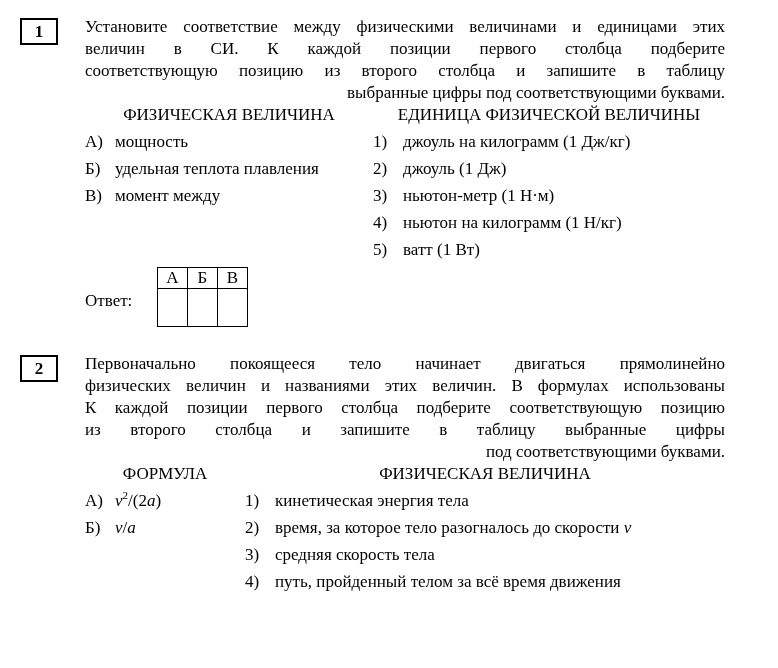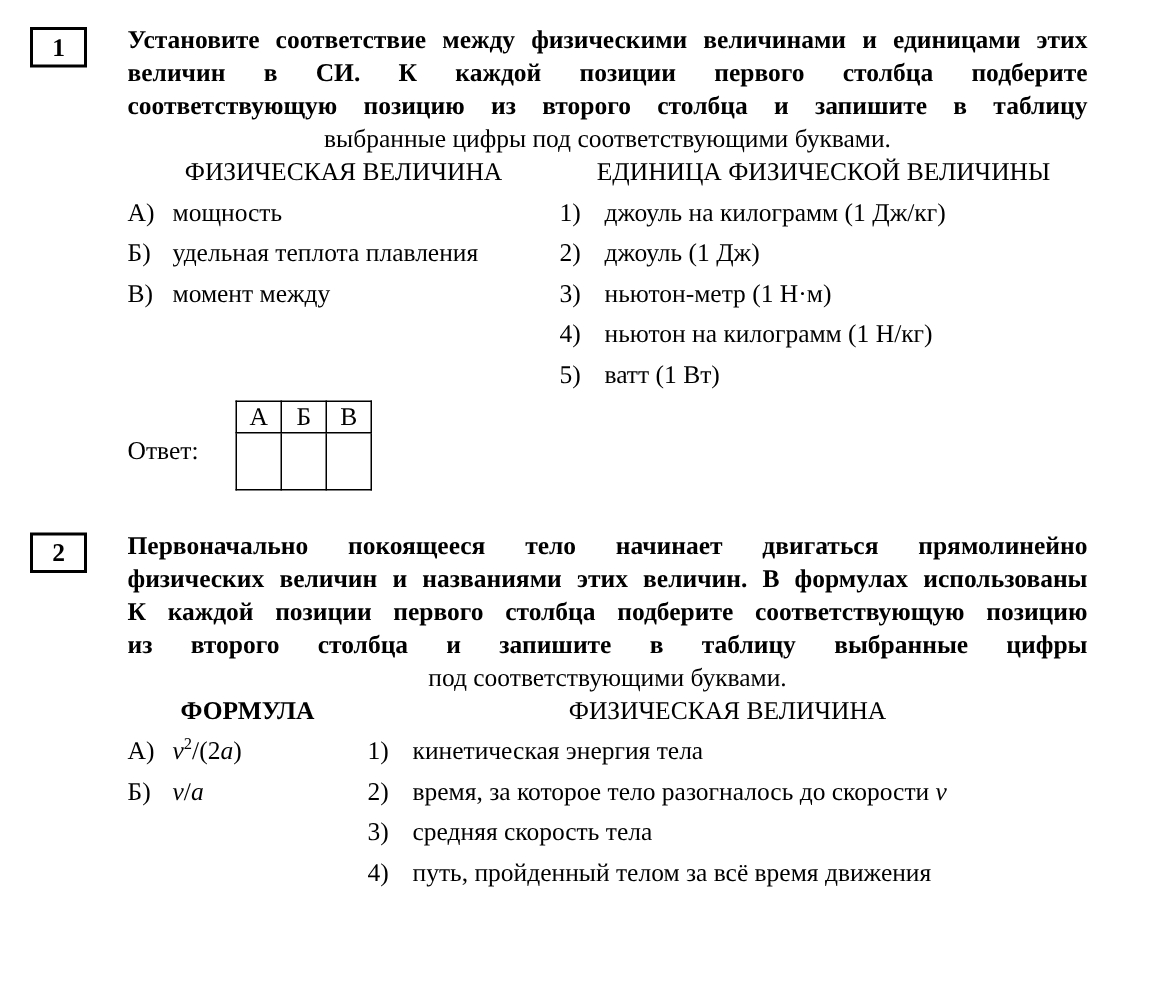--- a/index.html
+++ b/index.html
@@ -14,29 +14,29 @@
   .task { display: flex; }
   .task + .task { margin-top: 26px; }
   .numbox {
     width: 38px; height: 27px; flex: none;
     border: 2px solid #000;
     text-align: center; line-height: 23px;
     font-weight: bold; margin-top: 2px; margin-right: 27px;
   }
   .content { width: 640px; }
   .statement { line-height: 22px; }
-  .jline { text-align: justify; text-align-last: justify; font-weight: bold; }
-  .lline { text-align: center; }
+  .jline { text-align: justify; text-align-last: justify; }
+  .lline { text-align: right; }
   .var { font-style: italic; }
   sup { font-size: 11px; line-height: 0; }
   .hdr-row { display: flex; margin-top: 0; line-height: 22px; }
   .hdr { text-align: center; }
   .t1 .hdr-left  { width: 288px; }
   .t1 .hdr-right { width: 352px; }
-  .t2 .hdr-left  { width: 160px; font-weight: bold; }
+  .t2 .hdr-left  { width: 160px; }
   .t2 .hdr-right { width: 480px; }
   .cols { display: flex; margin-top: 2px; line-height: 27px; }
   .t1 .col-left  { width: 288px; }
   .t1 .col-right { width: 352px; }
   .t2 .col-left  { width: 160px; }
   .t2 .col-right { width: 480px; }
   .item { display: flex; }
   .item-label { width: 30px; flex: none; }
   .answer { display: flex; margin-top: 4px; }
   .answer-label { width: 72px; padding-top: 24px; flex: none; }

